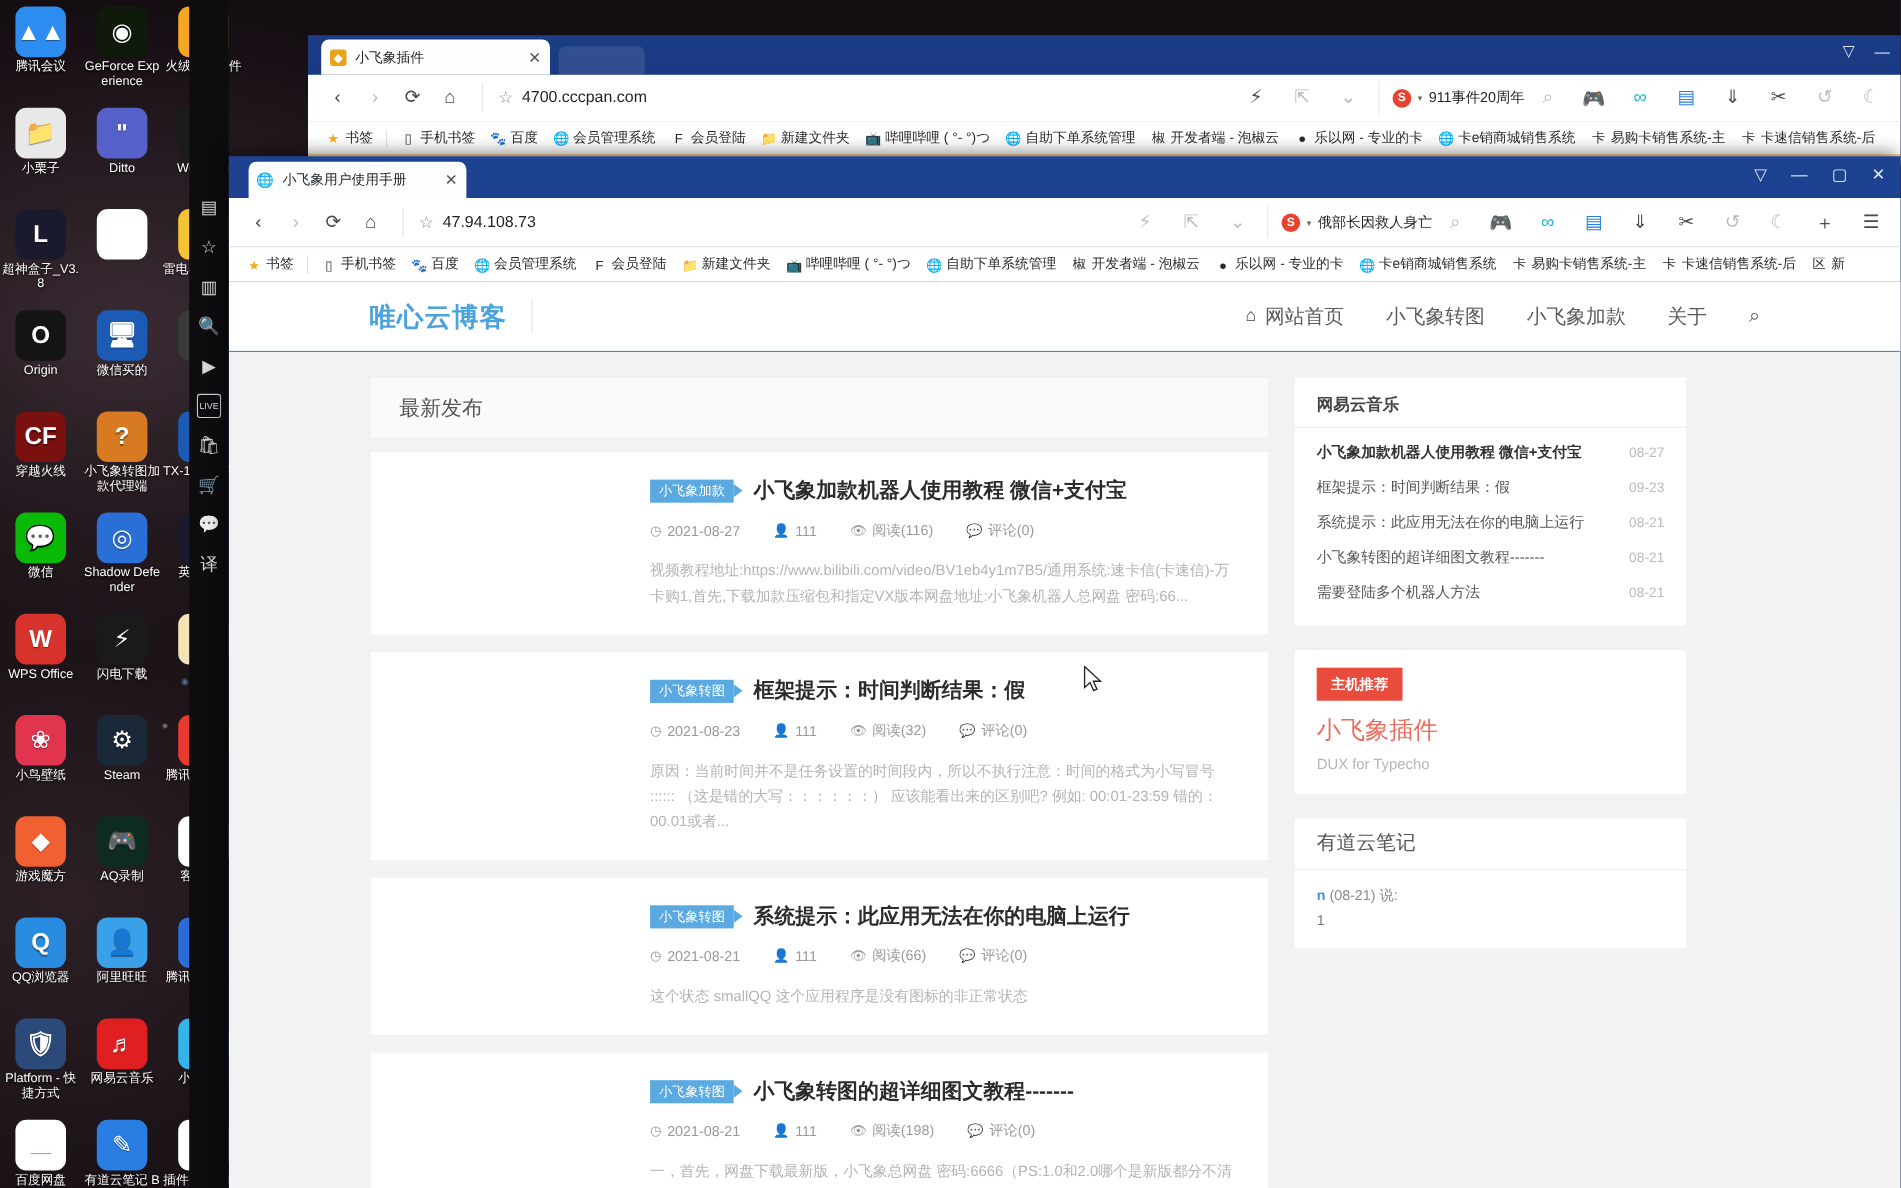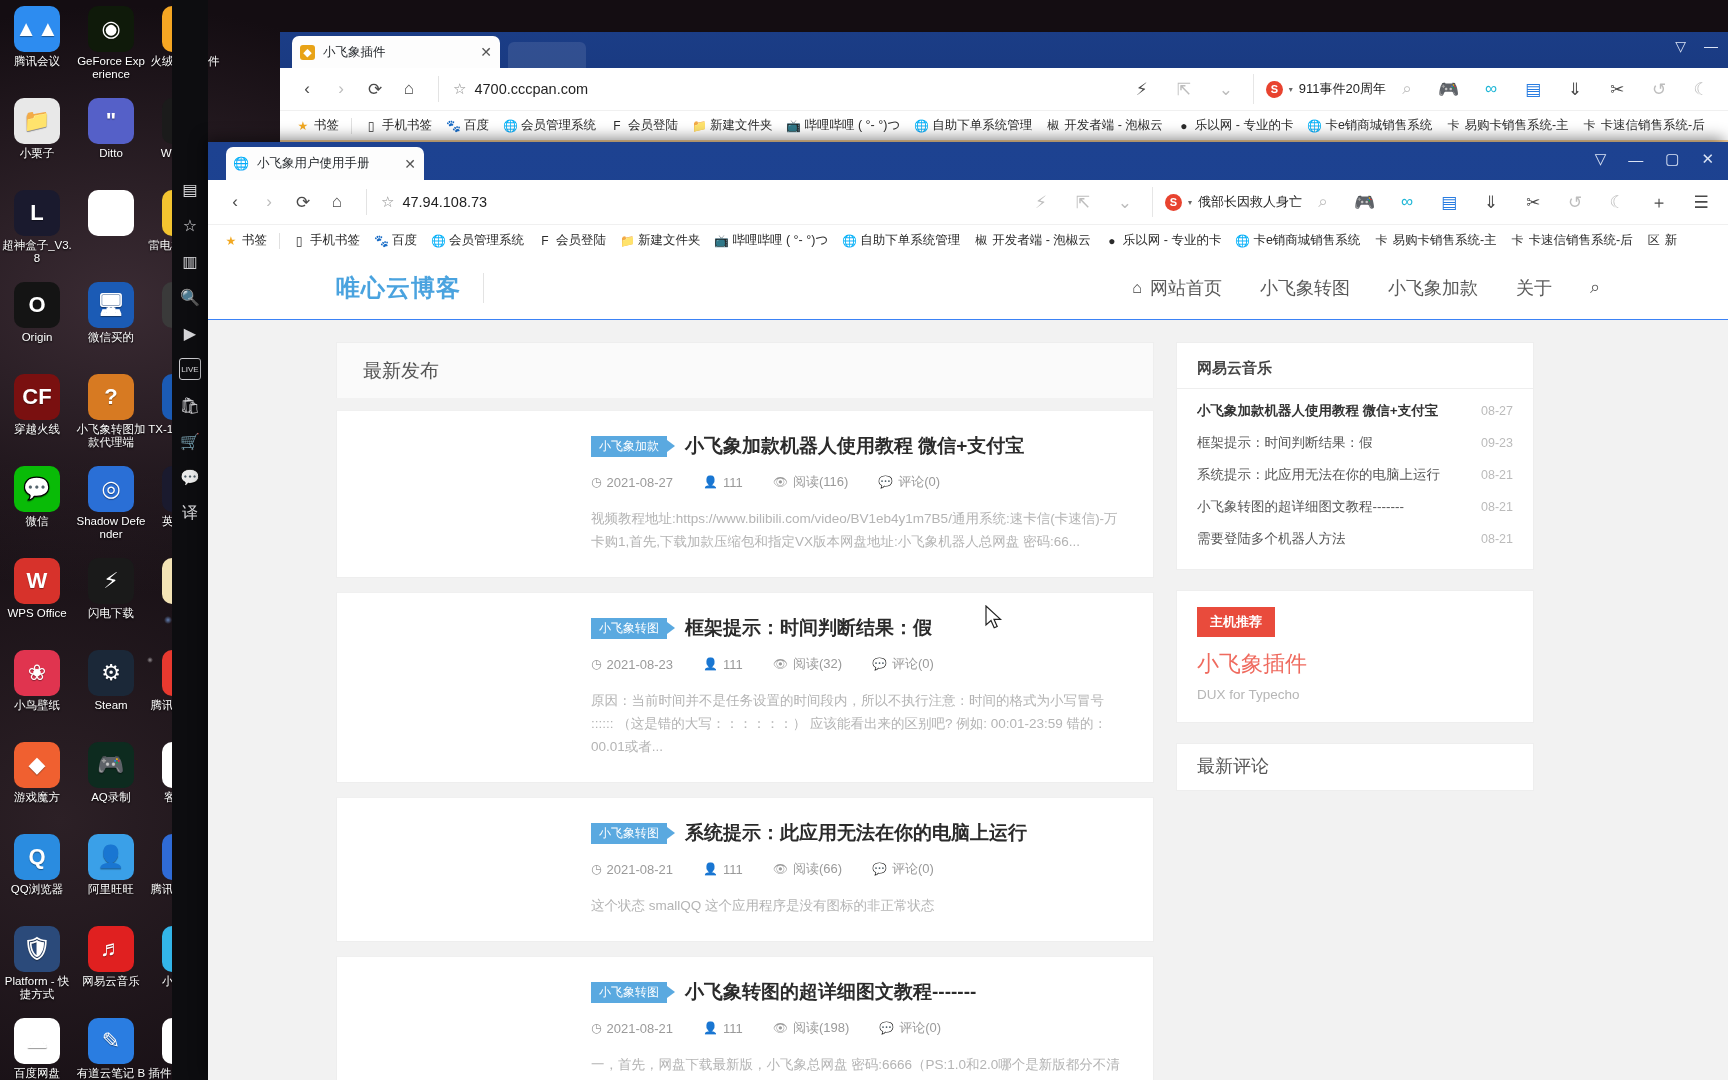--- a/index.html
+++ b/index.html
@@ -729,22 +729,28 @@
         </div>
 
         <div class="card">
           <div class="badge-red">主机推荐</div>
           <div class="ad-title">小飞象插件</div>
           <div class="ad-sub">DUX for Typecho</div>
         </div>
 
         <div class="card">
           <div class="card-head plain">
-            <span class="tabname">最新评论</span>
+            <span class="tabname">有道云笔记</span>
           </div>
+          <div id="sb-comments">
+              <div class="cmt">
+                <div class="who"><b>n</b> (08-21) 说:</div>
+                <div class="body">1</div>
+              </div>
+            </div>
         </div>
       </aside>
     </div>
   </div>
 </div>
 
 <svg id="cursor" width="20" height="28" viewBox="0 0 20 28">
   <path d="M2,1 L2,20 L7,15.5 L10.2,22.8 L13.2,21.5 L10,14.3 L16.5,14.3 Z" fill="#fff" stroke="#222" stroke-width="1.2"></path>
 </svg>
 

